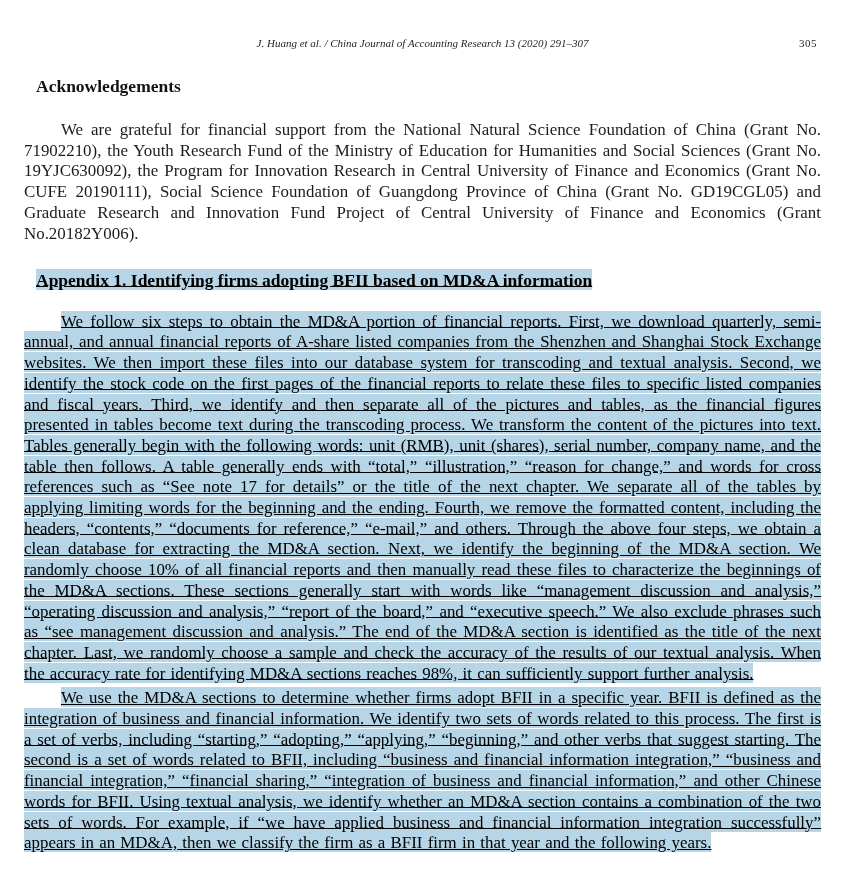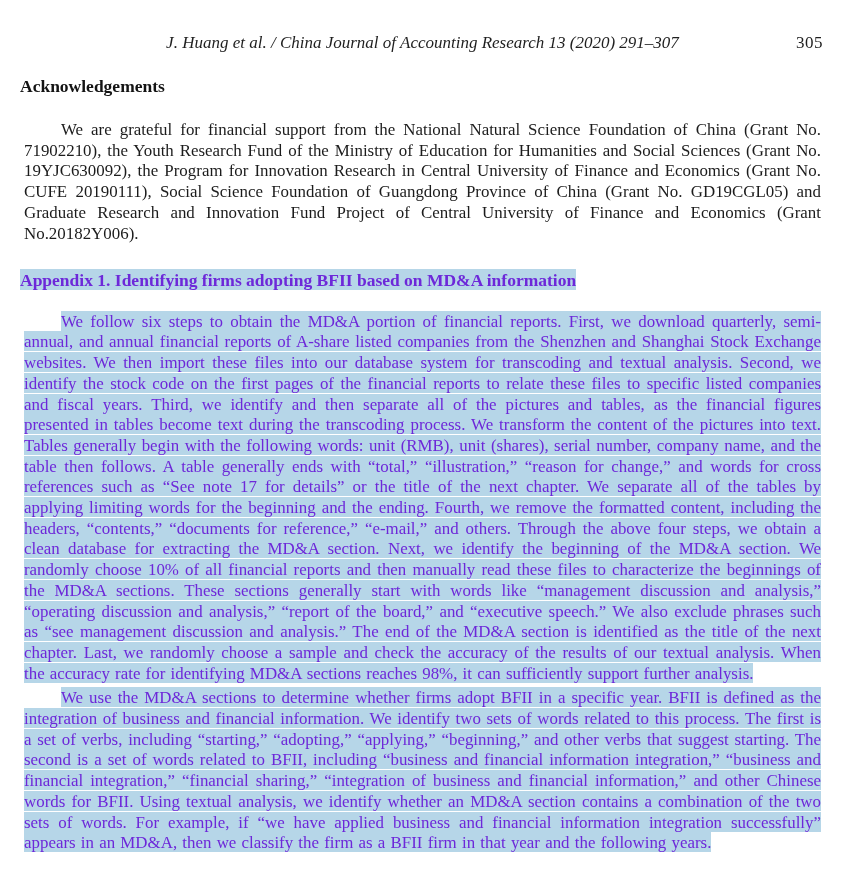--- a/index.html
+++ b/index.html
@@ -16,57 +16,58 @@
     padding: 34px 20px 0 20px;
     font-family: "Liberation Serif", "DejaVu Serif", serif;
     color: #1c1c1c;
     overflow: hidden;
   }
   .running-head {
     position: relative;
     height: 18px;
     margin-bottom: 24px;
     font-style: italic;
-    font-size: 17px;
+    font-size: 11px;
     line-height: 18px;
     text-align: center;
     color: #1f1f1f;
   }
   .running-head .rh-page {
     position: absolute;
-    right: 2px;
+    right: 8px;
     top: 0;
     font-style: normal;
     letter-spacing: 0.5px;
   }
   .sec-heading {
     font-size: 17.5px;
     font-weight: bold;
-    margin: 0 0 23px 0;
+    margin: 0 0 23px 16px;
     line-height: 21px;
     color: #131313;
   }
   .sec-heading.appendix {
     margin-top: 25px;
     margin-bottom: 21px;
   }
   .body-par {
     margin: 4px;
     font-size: 16.9px;
     line-height: 20.7px;
     text-align: justify;
     text-indent: 37px;
     word-spacing: 1px;
     color: #1c1c1c;
   }
   .hl {
     background-color: #b6d6e8;
-    color: #6d28d9;
+    color: #000000;
     padding: 0.5px 0;
     box-decoration-break: clone;
+    text-decoration: underline;
     -webkit-box-decoration-break: clone;
   }
 </style>
 </head>
 <body>
 
 <div class="page">
 
   <header class="running-head">
     <span class="rh-title">J. Huang et al. / China Journal of Accounting Research 13 (2020) 291–307</span>

